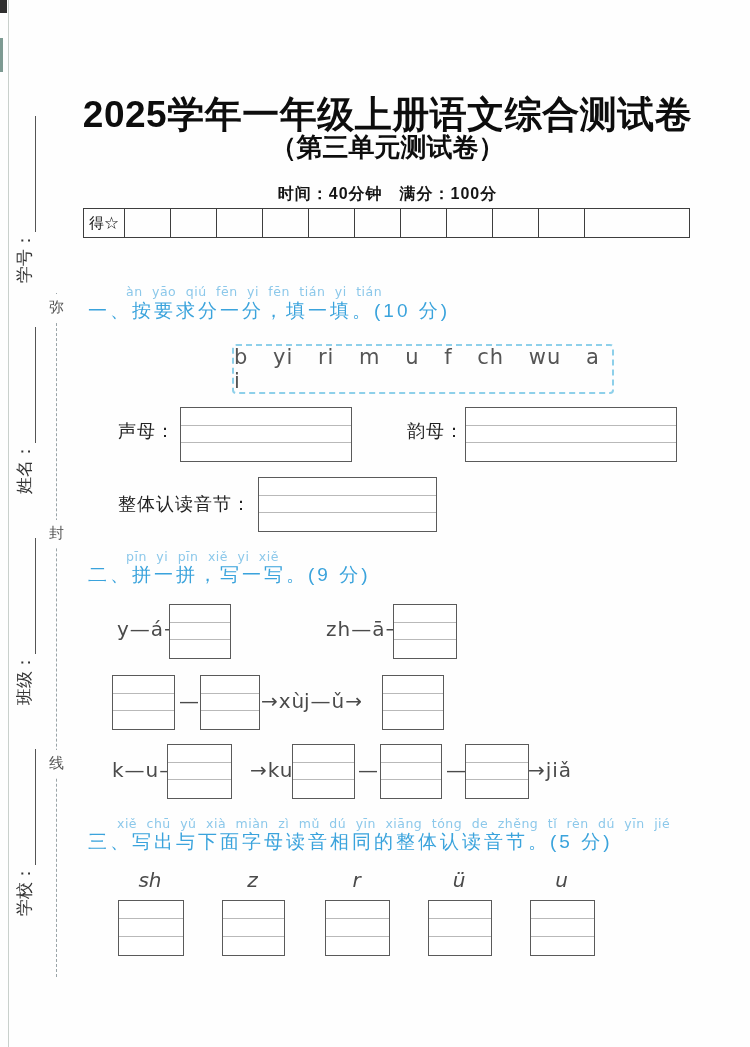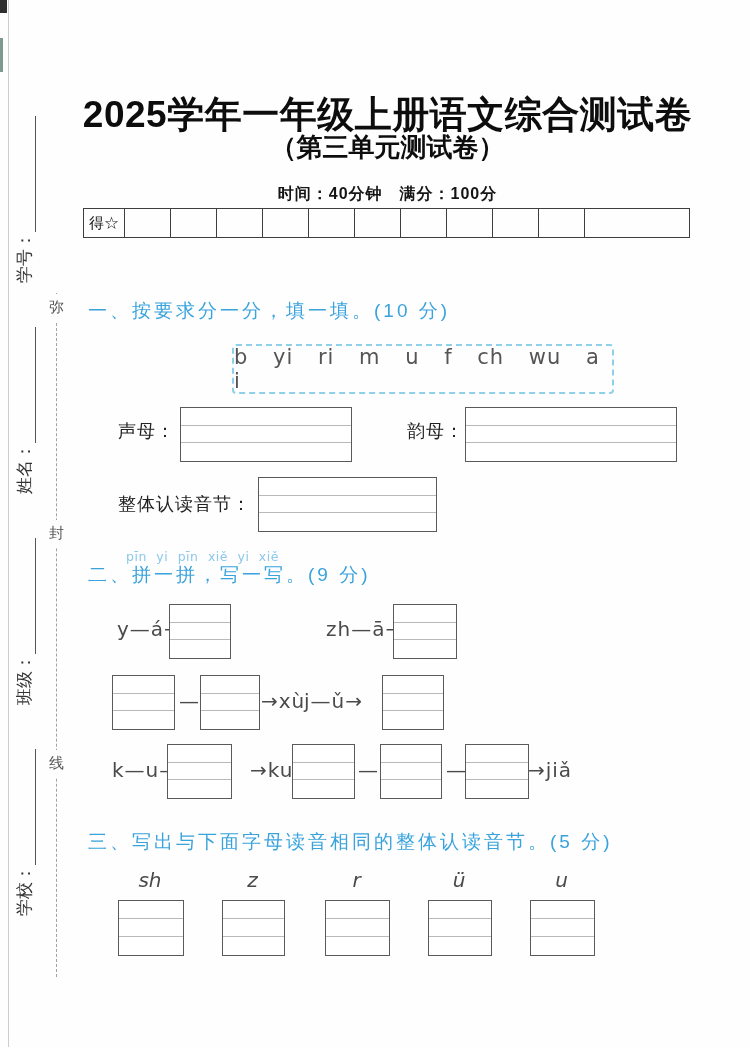--- a/index.html
+++ b/index.html
@@ -159,20 +159,21 @@
       <td></td>
       <td></td>
       <td></td>
       <td></td>
       <td></td>
       <td></td>
     </tr>
   </tbody>
     </table>
 
+  <div class="pinyin-note" style="left:126px;top:284px;">àn yāo qiú fēn yi fēn tián yi tián</div>
   <div class="sec-head" style="left:88px;top:298px;">一、按要求分一分，填一填。(10 分)</div>
 
   <div class="bank">
     <span class="bank-text">b yi ri m u f ch wu a i</span>
   </div>
 
   <span class="cn-label" style="left:118px;top:419px;">声母：</span>
   <div class="grid4" style="left:180px;top:407px;width:170px;height:53px;"></div>
   <span class="cn-label" style="left:407px;top:419px;">韵母：</span>
   <div class="grid4" style="left:465px;top:407px;width:210px;height:53px;"></div>
@@ -197,20 +198,21 @@
   <span class="pin" style="left:112px;top:758px;">k—u—</span>
   <div class="grid4" style="left:167px;top:744px;width:63px;height:53px;"></div>
   <span class="pin" style="left:250px;top:758px;">→kuò</span>
   <div class="grid4" style="left:292px;top:744px;width:61px;height:53px;"></div>
   <span class="pin" style="left:358px;top:758px;">—</span>
   <div class="grid4" style="left:380px;top:744px;width:60px;height:53px;"></div>
   <span class="pin" style="left:446px;top:758px;">—</span>
   <div class="grid4" style="left:465px;top:744px;width:62px;height:53px;"></div>
   <span class="pin" style="left:528px;top:758px;">→jiǎ</span>
 
+  <div class="pinyin-note" style="left:117px;top:816px;">xiě chū yǔ xià miàn zì mǔ dú yīn xiāng tóng de zhěng tǐ rèn dú yīn jié</div>
   <div class="sec-head" style="left:88px;top:829px;">三、写出与下面字母读音相同的整体认读音节。(5 分)</div>
 
   <span class="letter-head" style="left:118px;width:64px;">sh</span>
   <span class="letter-head" style="left:222px;width:61px;">z</span>
   <span class="letter-head" style="left:325px;width:63px;">r</span>
   <span class="letter-head" style="left:428px;width:62px;">ü</span>
   <span class="letter-head" style="left:530px;width:63px;">u</span>
 
   <div class="grid4" style="left:118px;top:900px;width:64px;height:54px;"></div>
   <div class="grid4" style="left:222px;top:900px;width:61px;height:54px;"></div>

